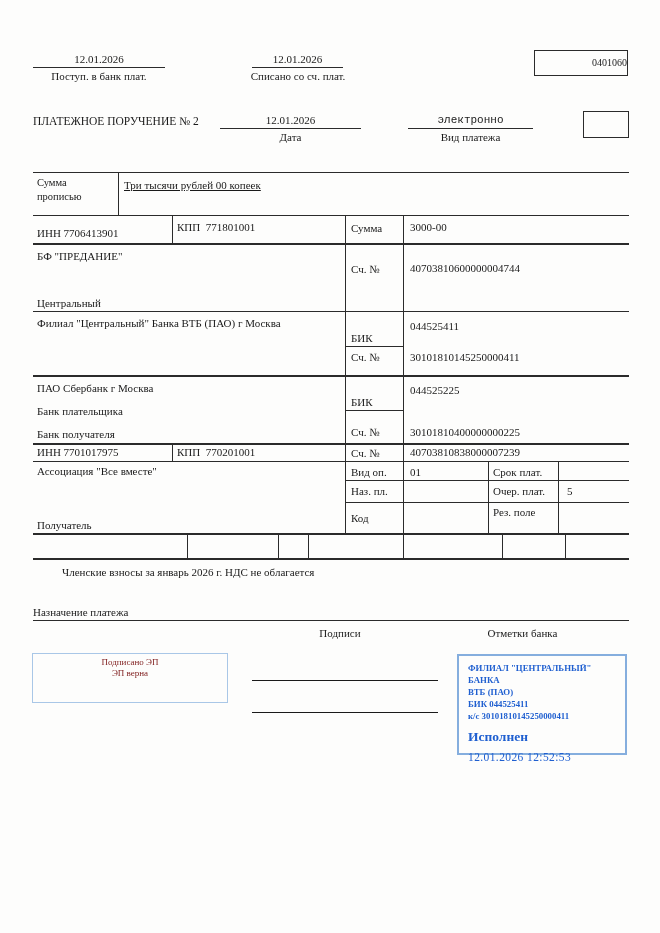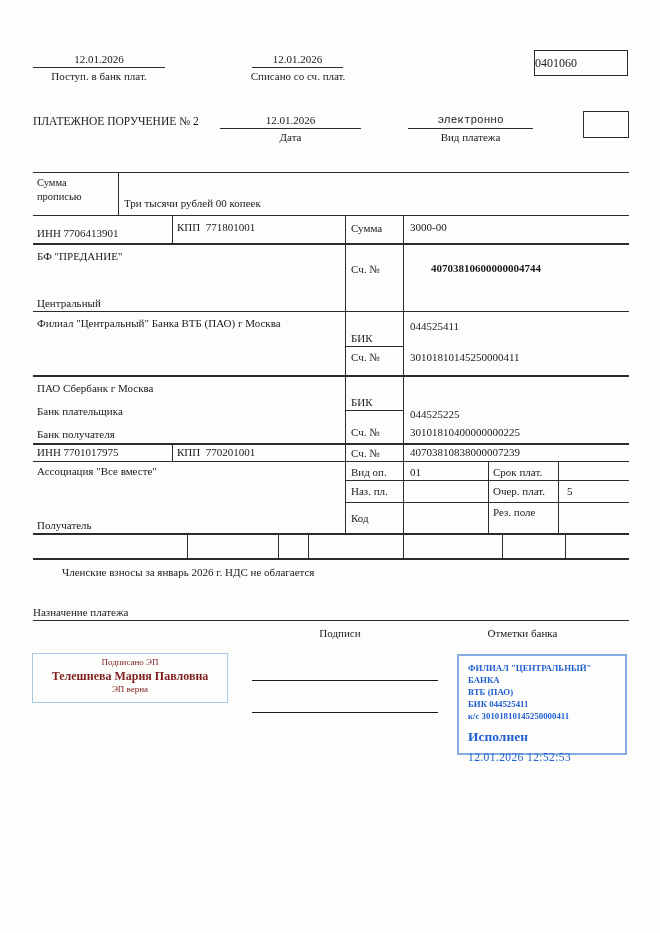--- a/index.html
+++ b/index.html
@@ -8,21 +8,21 @@
     font-family:"Liberation Serif","DejaVu Serif",serif; color:#1a1a1a;
     overflow:hidden;
   }
   .t { position:absolute; font-size:11px; line-height:1.18; white-space:pre; color:#1a1a1a; }
   .c { text-align:center; }
   .sm { font-size:10.5px; }
   .hl { position:absolute; height:1px; background:#2b2b2b; }
   .hl2 { position:absolute; height:2px; background:#2b2b2b; }
   .vl { position:absolute; width:1px; background:#2b2b2b; }
   .box { position:absolute; border:1px solid #2b2b2b; box-sizing:border-box; }
-  .boxtxt { display:block; width:100%; text-align:left; font-size:12px; }
+  .boxtxt { display:block; width:100%; text-align:right; font-size:10px; }
   .ep-box {
     position:absolute; left:32px; top:653px; width:196px; height:50px;
     border:1px solid #a9c7e7; box-sizing:border-box; text-align:center;
     color:#7f1d1d; padding-top:3px;
   }
   .ep-small { font-size:9px; line-height:1.25; }
   .ep-name { font-size:12px; font-weight:bold; line-height:1.35; }
   .stamp {
     position:absolute; left:457px; top:654px; width:170px; height:101px;
     border:2px solid #85aede; box-sizing:border-box; color:#1f5fd0;
@@ -83,43 +83,43 @@
   <div class="vl" style="left:558px;top:461px;height:72px;"></div>
 
   <div class="vl" style="left:187px;top:533px;height:25px;"></div>
   <div class="vl" style="left:278px;top:533px;height:25px;"></div>
   <div class="vl" style="left:308px;top:533px;height:25px;"></div>
   <div class="vl" style="left:502px;top:533px;height:25px;"></div>
   <div class="vl" style="left:565px;top:533px;height:25px;"></div>
 
   <span class="t sm" style="left:37px;top:177px;">Сумма</span>
   <span class="t sm" style="left:37px;top:191px;">прописью</span>
-  <span class="t" style="left:124px;top:197px;">Три тысячи рублей 00 копеек</span>
+  <span class="t" style="left:124px;top:179px;text-decoration:underline;">Три тысячи рублей 00 копеек</span>
 
   <span class="t" style="left:37px;top:227px;">ИНН 7706413901</span>
   <span class="t" style="left:177px;top:221px;">КПП  771801001</span>
   <span class="t" style="left:351px;top:222px;">Сумма</span>
   <span class="t" style="left:410px;top:221px;">3000-00</span>
 
   <span class="t" style="left:37px;top:250px;">БФ "ПРЕДАНИЕ"</span>
   <span class="t" style="left:37px;top:297px;">Центральный</span>
   <span class="t" style="left:351px;top:263px;">Сч. №</span>
-  <span class="t" style="left:431px;top:262px;font-weight:bold;">40703810600000004744</span>
+  <span class="t" style="left:410px;top:262px;">40703810600000004744</span>
 
   <span class="t" style="left:37px;top:317px;">Филиал "Центральный" Банка ВТБ (ПАО) г Москва</span>
   <span class="t" style="left:37px;top:361px;margin-top:44px;">Банк плательщика</span>
   <span class="t" style="left:351px;top:332px;">БИК</span>
   <span class="t" style="left:410px;top:320px;">044525411</span>
   <span class="t" style="left:351px;top:351px;">Сч. №</span>
   <span class="t" style="left:410px;top:351px;">30101810145250000411</span>
 
   <span class="t" style="left:37px;top:382px;">ПАО Сбербанк г Москва</span>
   <span class="t" style="left:37px;top:428px;">Банк получателя</span>
   <span class="t" style="left:351px;top:396px;">БИК</span>
-  <span class="t" style="left:410px;top:408px;text-align:right;">044525225</span>
+  <span class="t" style="left:410px;top:384px;text-align:right;">044525225</span>
   <span class="t" style="left:351px;top:426px;">Сч. №</span>
   <span class="t" style="left:410px;top:426px;">30101810400000000225</span>
 
   <span class="t" style="left:37px;top:446px;">ИНН 7701017975</span>
   <span class="t" style="left:177px;top:446px;">КПП  770201001</span>
   <span class="t" style="left:351px;top:447px;">Сч. №</span>
   <span class="t" style="left:410px;top:446px;">40703810838000007239</span>
 
   <span class="t" style="left:37px;top:465px;">Ассоциация "Все вместе"</span>
   <span class="t" style="left:37px;top:519px;">Получатель</span>
@@ -140,21 +140,20 @@
   <span class="t" style="left:567px;top:506px;"></span>
 
   <span class="t" style="left:33px;top:566px;margin-left:29px;">Членские взносы за январь 2026 г. НДС не облагается</span>
   <span class="t" style="left:33px;top:606px;">Назначение платежа</span>
 
   <span class="t c" style="left:280px;top:627px;width:120px;">Подписи</span>
   <span class="t c" style="left:455px;top:627px;width:135px;">Отметки банка</span>
 
   <div class="ep-box">
     <div class="ep-small">Подписано ЭП</div>
-    <div class="ep-name">Телешнева Мария Павловна</div>
     <div class="ep-small">ЭП верна</div>
   </div>
 
   <div class="sig-line" style="left:252px;top:680px;width:186px;"></div>
   <div class="sig-line" style="left:252px;top:712px;width:186px;"></div>
 
   <div class="stamp">
     <div class="stamp-line">ФИЛИАЛ "ЦЕНТРАЛЬНЫЙ" БАНКА</div>
     <div class="stamp-line">ВТБ (ПАО)</div>
     <div class="stamp-line">БИК 044525411</div>

